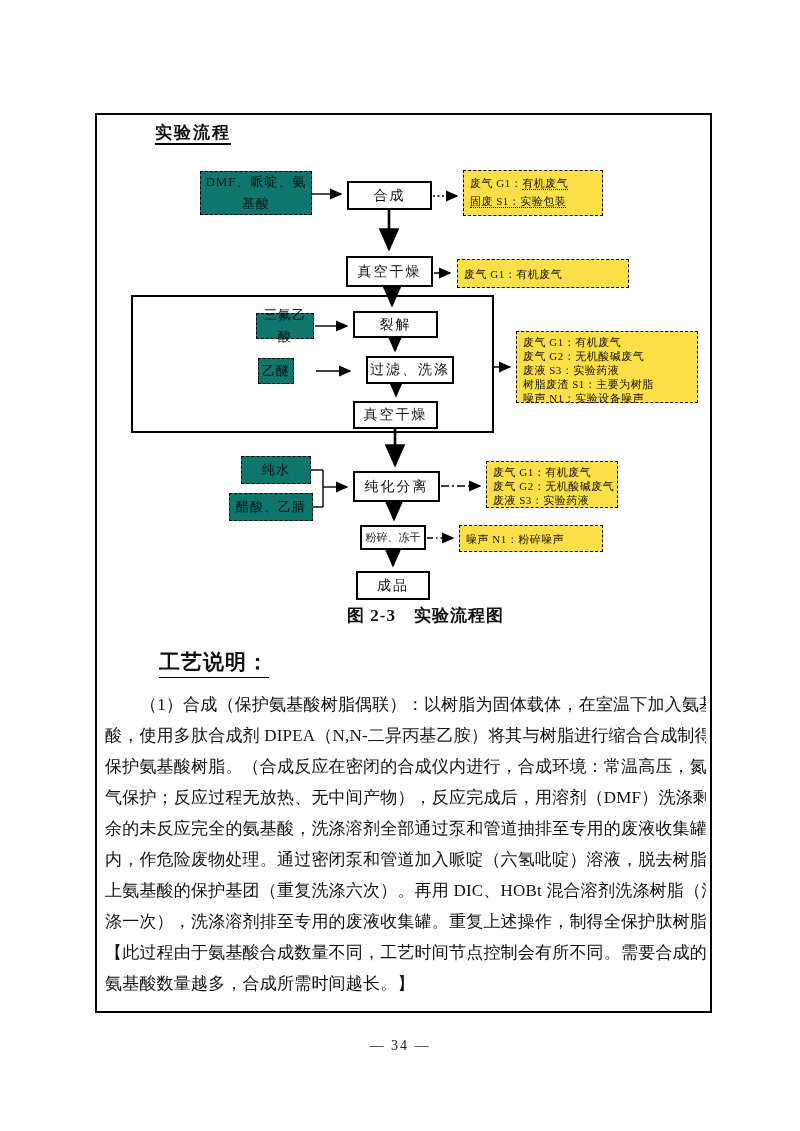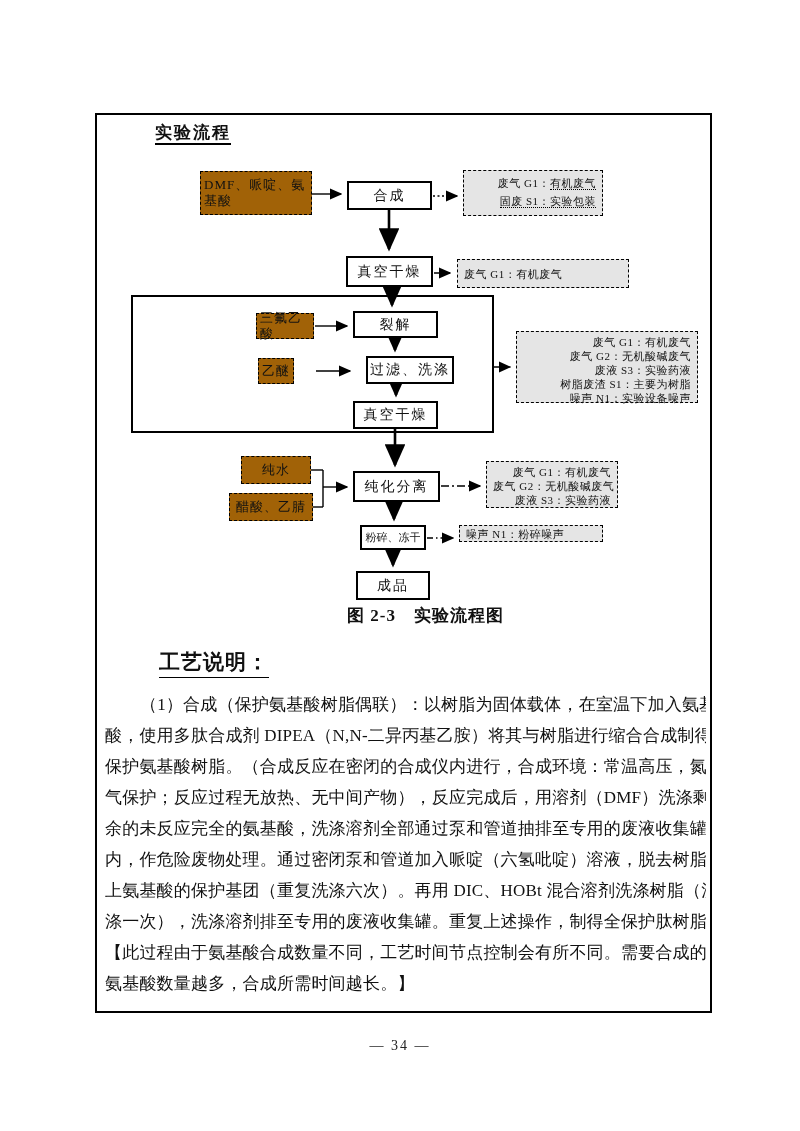--- a/index.html
+++ b/index.html
@@ -16,29 +16,29 @@
     font-size:17px;font-weight:bold;letter-spacing:2px;
     border-bottom:2px solid #000;padding-bottom:1px;
   }
   
   .pbox{
     position:absolute;border:2px solid #000;background:#fff;
     display:flex;align-items:center;justify-content:center;
     font-size:14px;letter-spacing:2px;text-align:right;box-sizing:border-box;
   }
   .mbox{
-    position:absolute;border:1.6px dashed #000;background:#a16207;
+    position:absolute;border:1.6px dashed #000;background:#0f766e;
     display:flex;align-items:center;justify-content:center;
-    font-size:13px;letter-spacing:1px;text-align:left;box-sizing:border-box;
-    line-height:16px;padding:1px 3px;
+    font-size:13px;letter-spacing:1px;text-align:center;box-sizing:border-box;
+    line-height:22px;padding:1px 3px;
   }
   .ebox{
-    position:absolute;border:1.4px dashed #000;background:#e5e5e5;
+    position:absolute;border:1.4px dashed #000;background:#fde047;
     font-size:11px;line-height:14px;letter-spacing:0.5px;
-    padding:3px 6px;box-sizing:border-box;white-space:nowrap;text-align:right;
+    padding:3px 6px;box-sizing:border-box;white-space:nowrap;
   }
   .du{border-bottom:1px dotted #000;}
   .bigrect{position:absolute;border:2px solid #000;box-sizing:border-box;background:transparent;}
   svg.conn{position:absolute;left:0;top:0;pointer-events:none;}
   .caption{
     position:absolute;font-size:17px;font-weight:bold;letter-spacing:1px;white-space:nowrap;
   }
   .heading{
     position:absolute;font-size:21px;font-weight:bold;letter-spacing:1px;
     border-bottom:1.5px solid #000;padding-bottom:1px;
@@ -139,21 +139,21 @@
     <div>树脂废渣 S1：主要为树脂</div>
     <div>噪声 N1：实验设备噪声</div>
   </div>
 
   <div class="ebox" style="left:389px;top:346px;width:132px;height:47px;">
     <div>废气 G1：有机废气</div>
     <div>废气 G2：无机酸碱废气</div>
     <div>废液 S3：实验药液</div>
   </div>
 
-  <div class="ebox" style="left:362px;top:410px;width:144px;height:17px;display:flex;align-items:center;">
+  <div class="ebox" style="left:362px;top:410px;width:144px;height:27px;display:flex;align-items:center;">
     <div>噪声 N1：粉碎噪声</div>
   </div>
 
   <div class="caption" style="left:250px;top:489px;">图 2-3　实验流程图</div>
 
   <div class="heading" style="left:62px;top:533px;">工艺说明：</div>
 
   <div class="bodytext">
     <div class="bline indent">（1）合成（保护氨基酸树脂偶联）：以树脂为固体载体，在室温下加入氨基</div>
     <div class="bline">酸，使用多肽合成剂 DIPEA（N,N-二异丙基乙胺）将其与树脂进行缩合合成制得</div>

